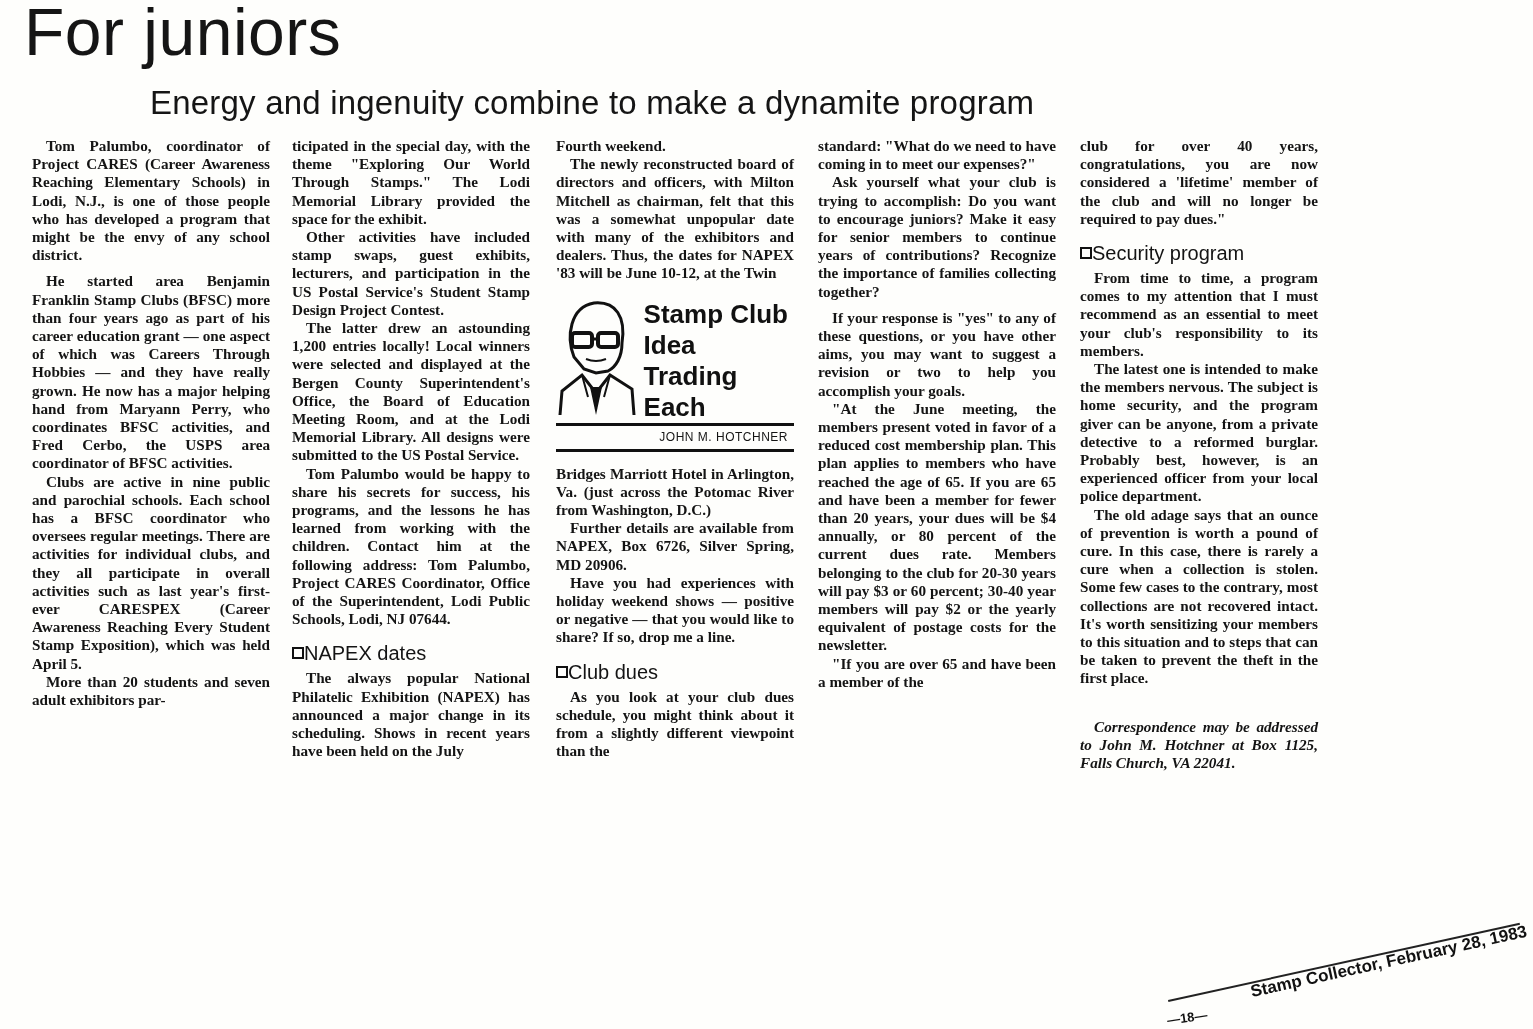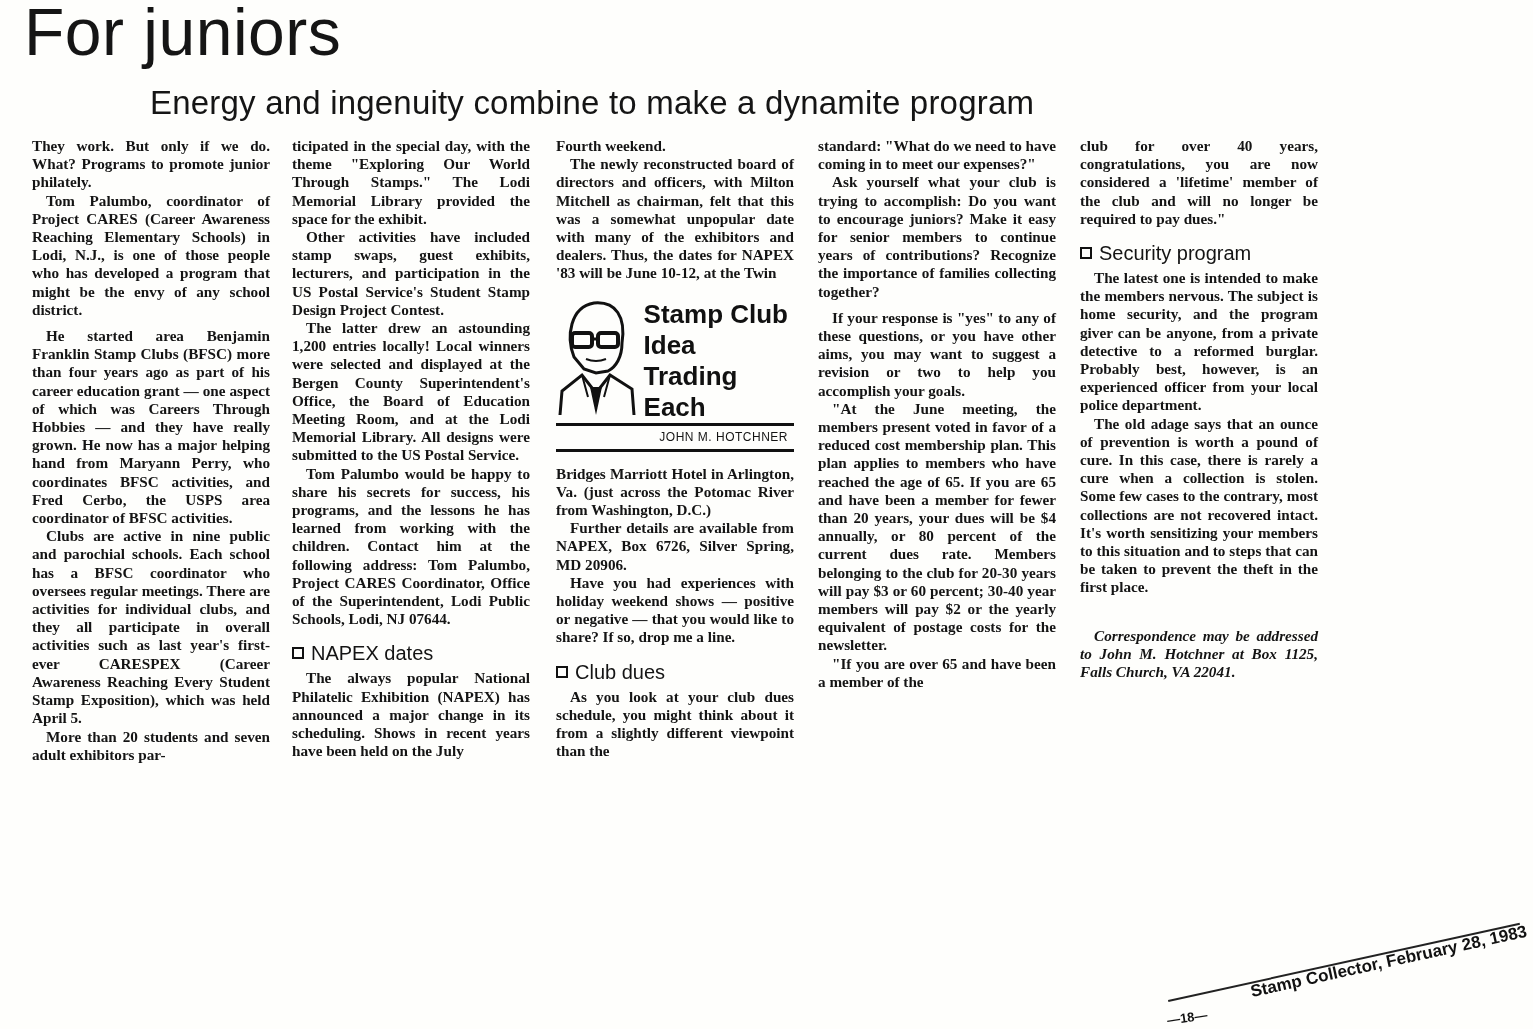--- a/index.html
+++ b/index.html
@@ -30,21 +30,21 @@
   .col p.noindent { text-indent: 0; }
   .col p.gap { margin-top: 8px; }
   .col1 { left: 32px; }
   .col2 { left: 292px; }
   .col3 { left: 556px; }
   .col4 { left: 818px; }
   .col5 { left: 1080px; }
   .section-head {
     font-family: "Liberation Sans", sans-serif; font-weight: 400;
     font-size: 20px; line-height: 22px; margin: 14px 0 5px 0; text-indent: 0;
-    display: flex; align-items: center; gap: 7px; text-align: left;
+    display: flex; align-items: center; gap: 0; text-align: left;
   }
   .box-icon {
     display: inline-block; width: 12px; height: 12px;
     border: 2px solid #111; box-sizing: border-box;
   }
   .logo {
     position: relative; height: 150px; margin: 14px 0 18px 0;
   }
   .portrait { position: absolute; left: 0; top: 0; width: 82px; height: 120px; }
   .logo-words {
@@ -75,21 +75,20 @@
     transform: rotate(-8deg);
   }
 </style>
 </head>
 <body>
 
 <h1 class="page-title">For juniors</h1>
 <h2 class="subtitle">Energy and ingenuity combine to make a dynamite program</h2>
 
 <div class="col col1">
-  <p class="noindent">They work. But only if we do. What? Programs to promote junior philately.</p>
   <p>Tom Palumbo, coordinator of Project CARES (Career Awareness Reaching Elementary Schools) in Lodi, N.J., is one of those people who has developed a program that might be the envy of any school district.</p>
   <p class="gap">He started area Benjamin Franklin Stamp Clubs (BFSC) more than four years ago as part of his career education grant — one aspect of which was Careers Through Hobbies — and they have really grown. He now has a major helping hand from Maryann Perry, who coordinates BFSC activities, and Fred Cerbo, the USPS area coordinator of BFSC activities.</p>
   <p>Clubs are active in nine public and parochial schools. Each school has a BFSC coordinator who oversees regular meetings. There are activities for individual clubs, and they all participate in overall activities such as last year's first-ever CARESPEX (Career Awareness Reaching Every Student Stamp Exposition), which was held April 5.</p>
   <p>More than 20 students and seven adult exhibitors par-</p>
 </div>
 
 <div class="col col2">
   <p class="noindent">ticipated in the special day, with the theme "Exploring Our World Through Stamps." The Lodi Memorial Library provided the space for the exhibit.</p>
   <p>Other activities have included stamp swaps, guest exhibits, lecturers, and participation in the US Postal Service's Student Stamp Design Project Contest.</p>
   <p>The latter drew an astounding 1,200 entries locally! Local winners were selected and displayed at the Bergen County Superintendent's Office, the Board of Education Meeting Room, and at the Lodi Memorial Library. All designs were submitted to the US Postal Service.</p>
@@ -144,20 +143,21 @@
   <p>"At the June meeting, the members present voted in favor of a reduced cost membership plan. This plan applies to members who have reached the age of 65. If you are 65 and have been a member for fewer than 20 years, your dues will be $4 annually, or 80 percent of the current dues rate. Members belonging to the club for 20-30 years will pay $3 or 60 percent; 30-40 year members will pay $2 or the yearly equivalent of postage costs for the newsletter.</p>
   <p>"If you are over 65 and have been a member of the</p>
 </div>
 
 <div class="col col5">
   <p class="noindent">club for over 40 years, congratulations, you are now considered a 'lifetime' member of the club and will no longer be required to pay dues."</p>
   <div class="section-head">
     <span class="box-icon"></span>
     <span>Security program</span>
   </div>
+  <p>From time to time, a program comes to my attention that I must recommend as an essential to meet your club's responsibility to its members.</p>
   <p>The latest one is intended to make the members nervous. The subject is home security, and the program giver can be anyone, from a private detective to a reformed burglar. Probably best, however, is an experienced officer from your local police department.</p>
   <p>The old adage says that an ounce of prevention is worth a pound of cure. In this case, there is rarely a cure when a collection is stolen. Some few cases to the contrary, most collections are not recovered intact. It's worth sensitizing your members to this situation and to steps that can be taken to prevent the theft in the first place.</p>
   <p class="corr">Correspondence may be addressed to John M. Hotchner at Box 1125, Falls Church, VA 22041.</p>
 </div>
 
 <div class="footer-line"></div>
 <div class="footer-text">Stamp Collector, February 28, 1983</div>
 <div class="page-num">—18—</div>
 
 </body></html>

